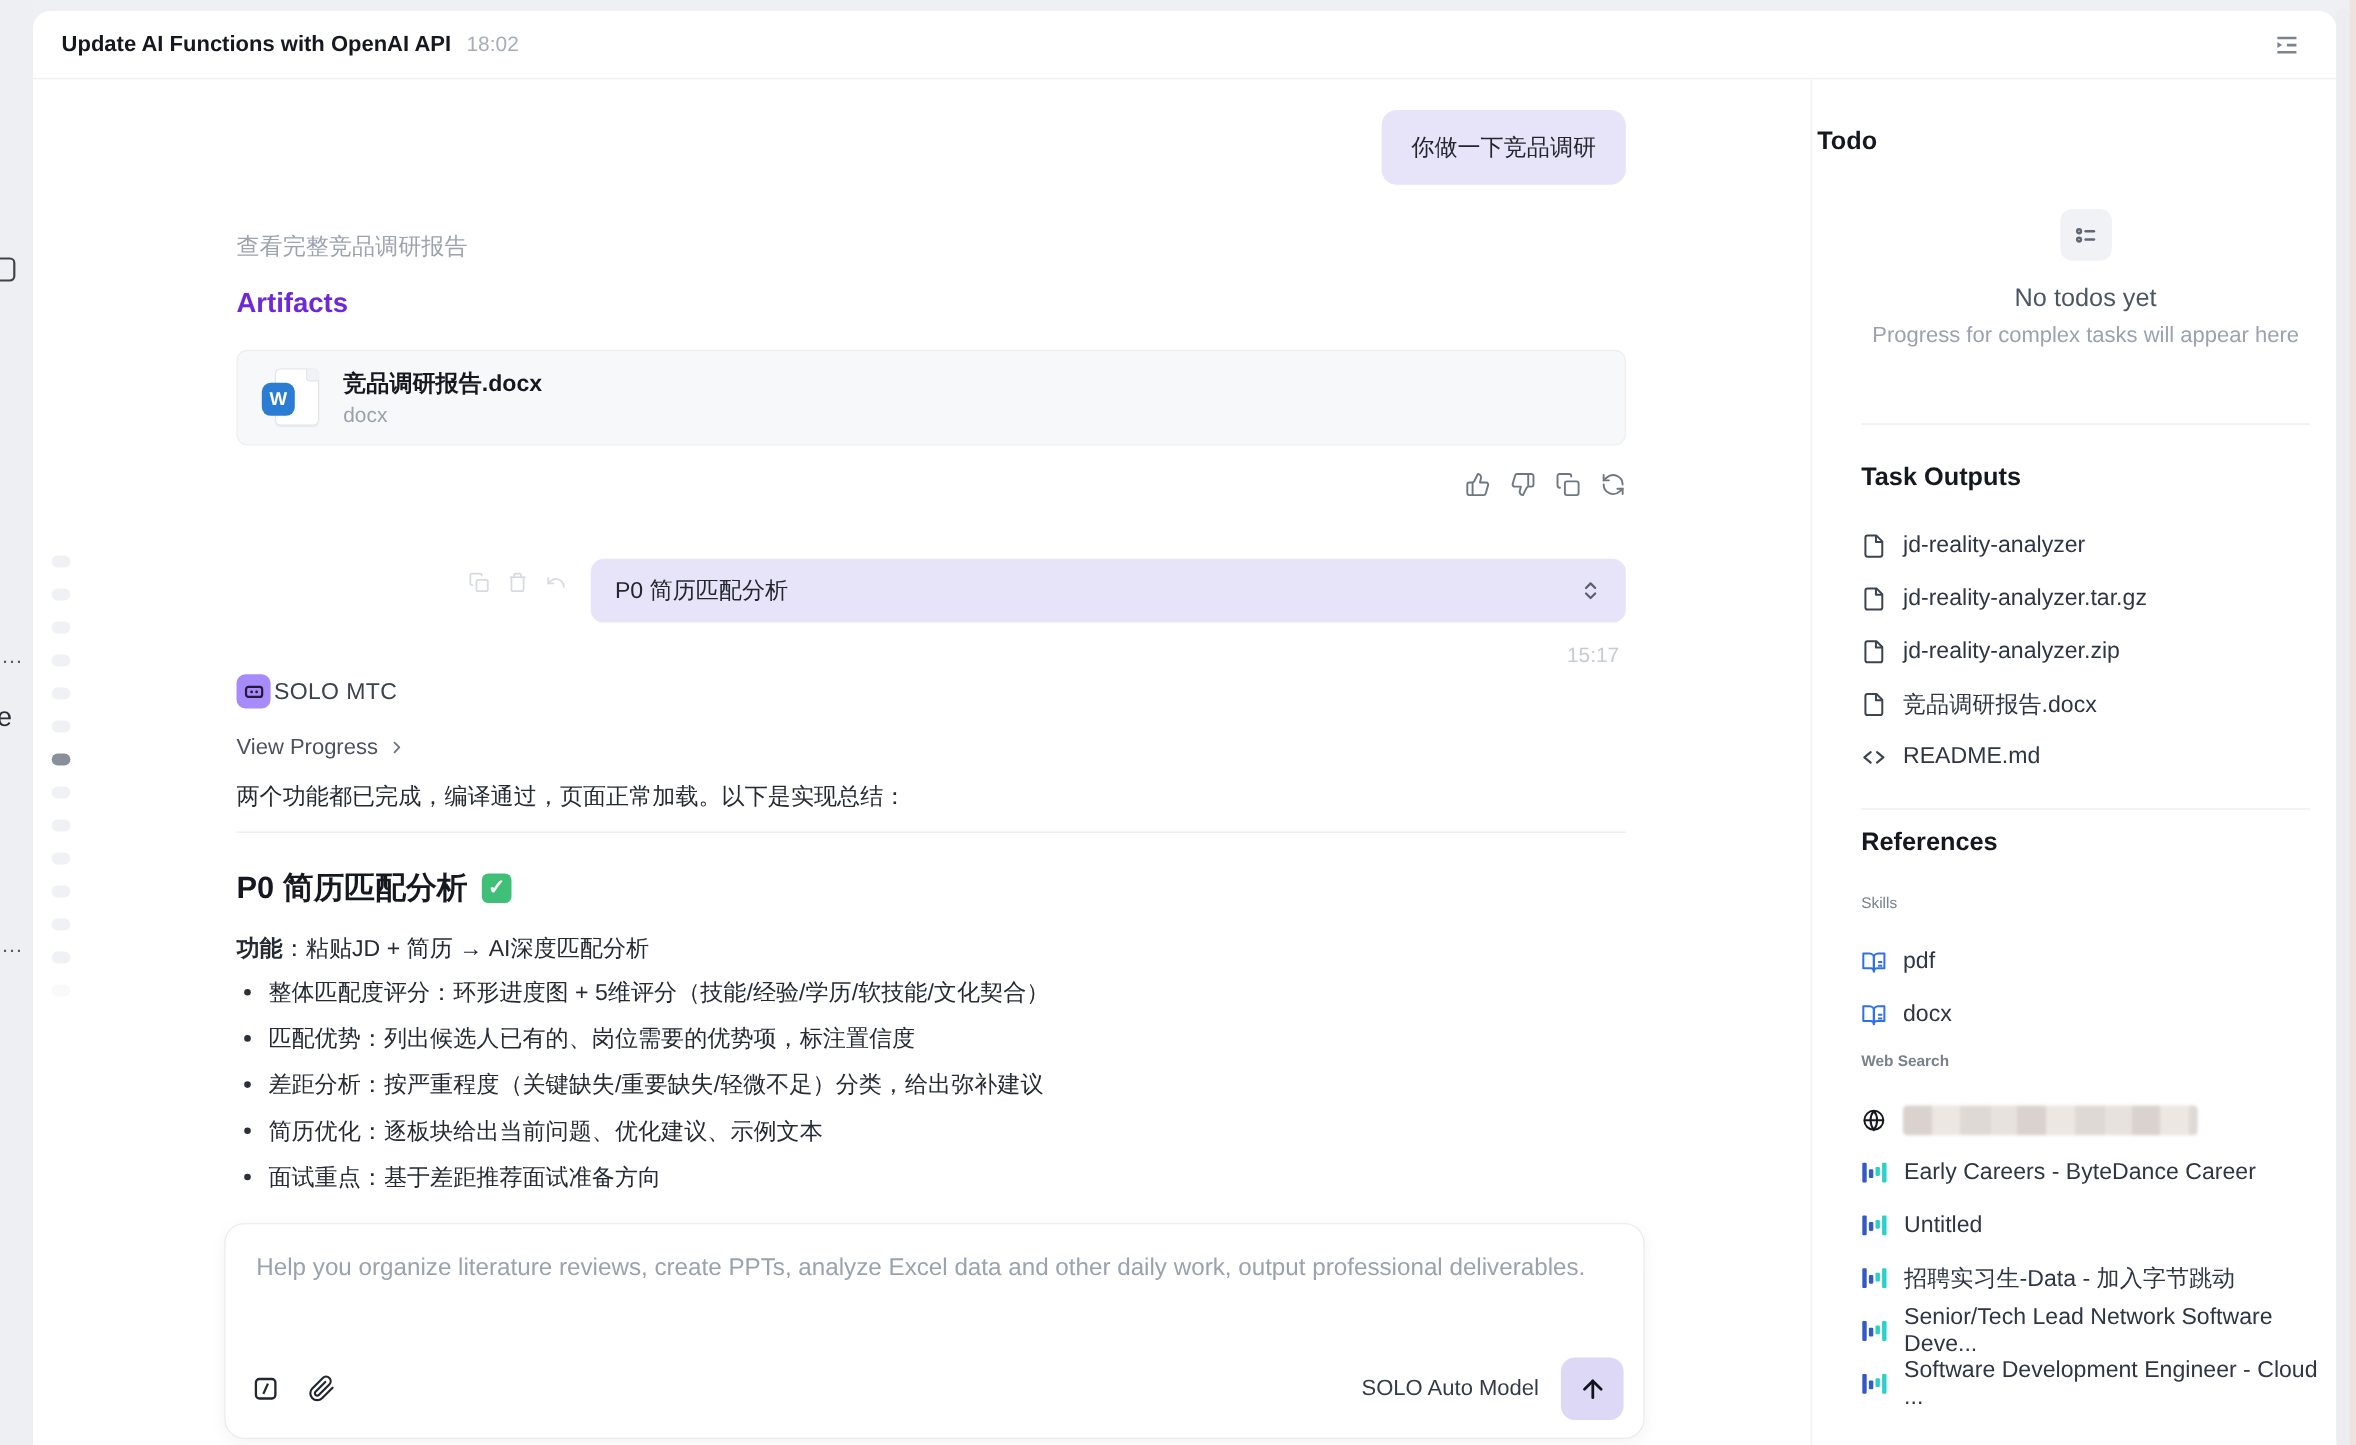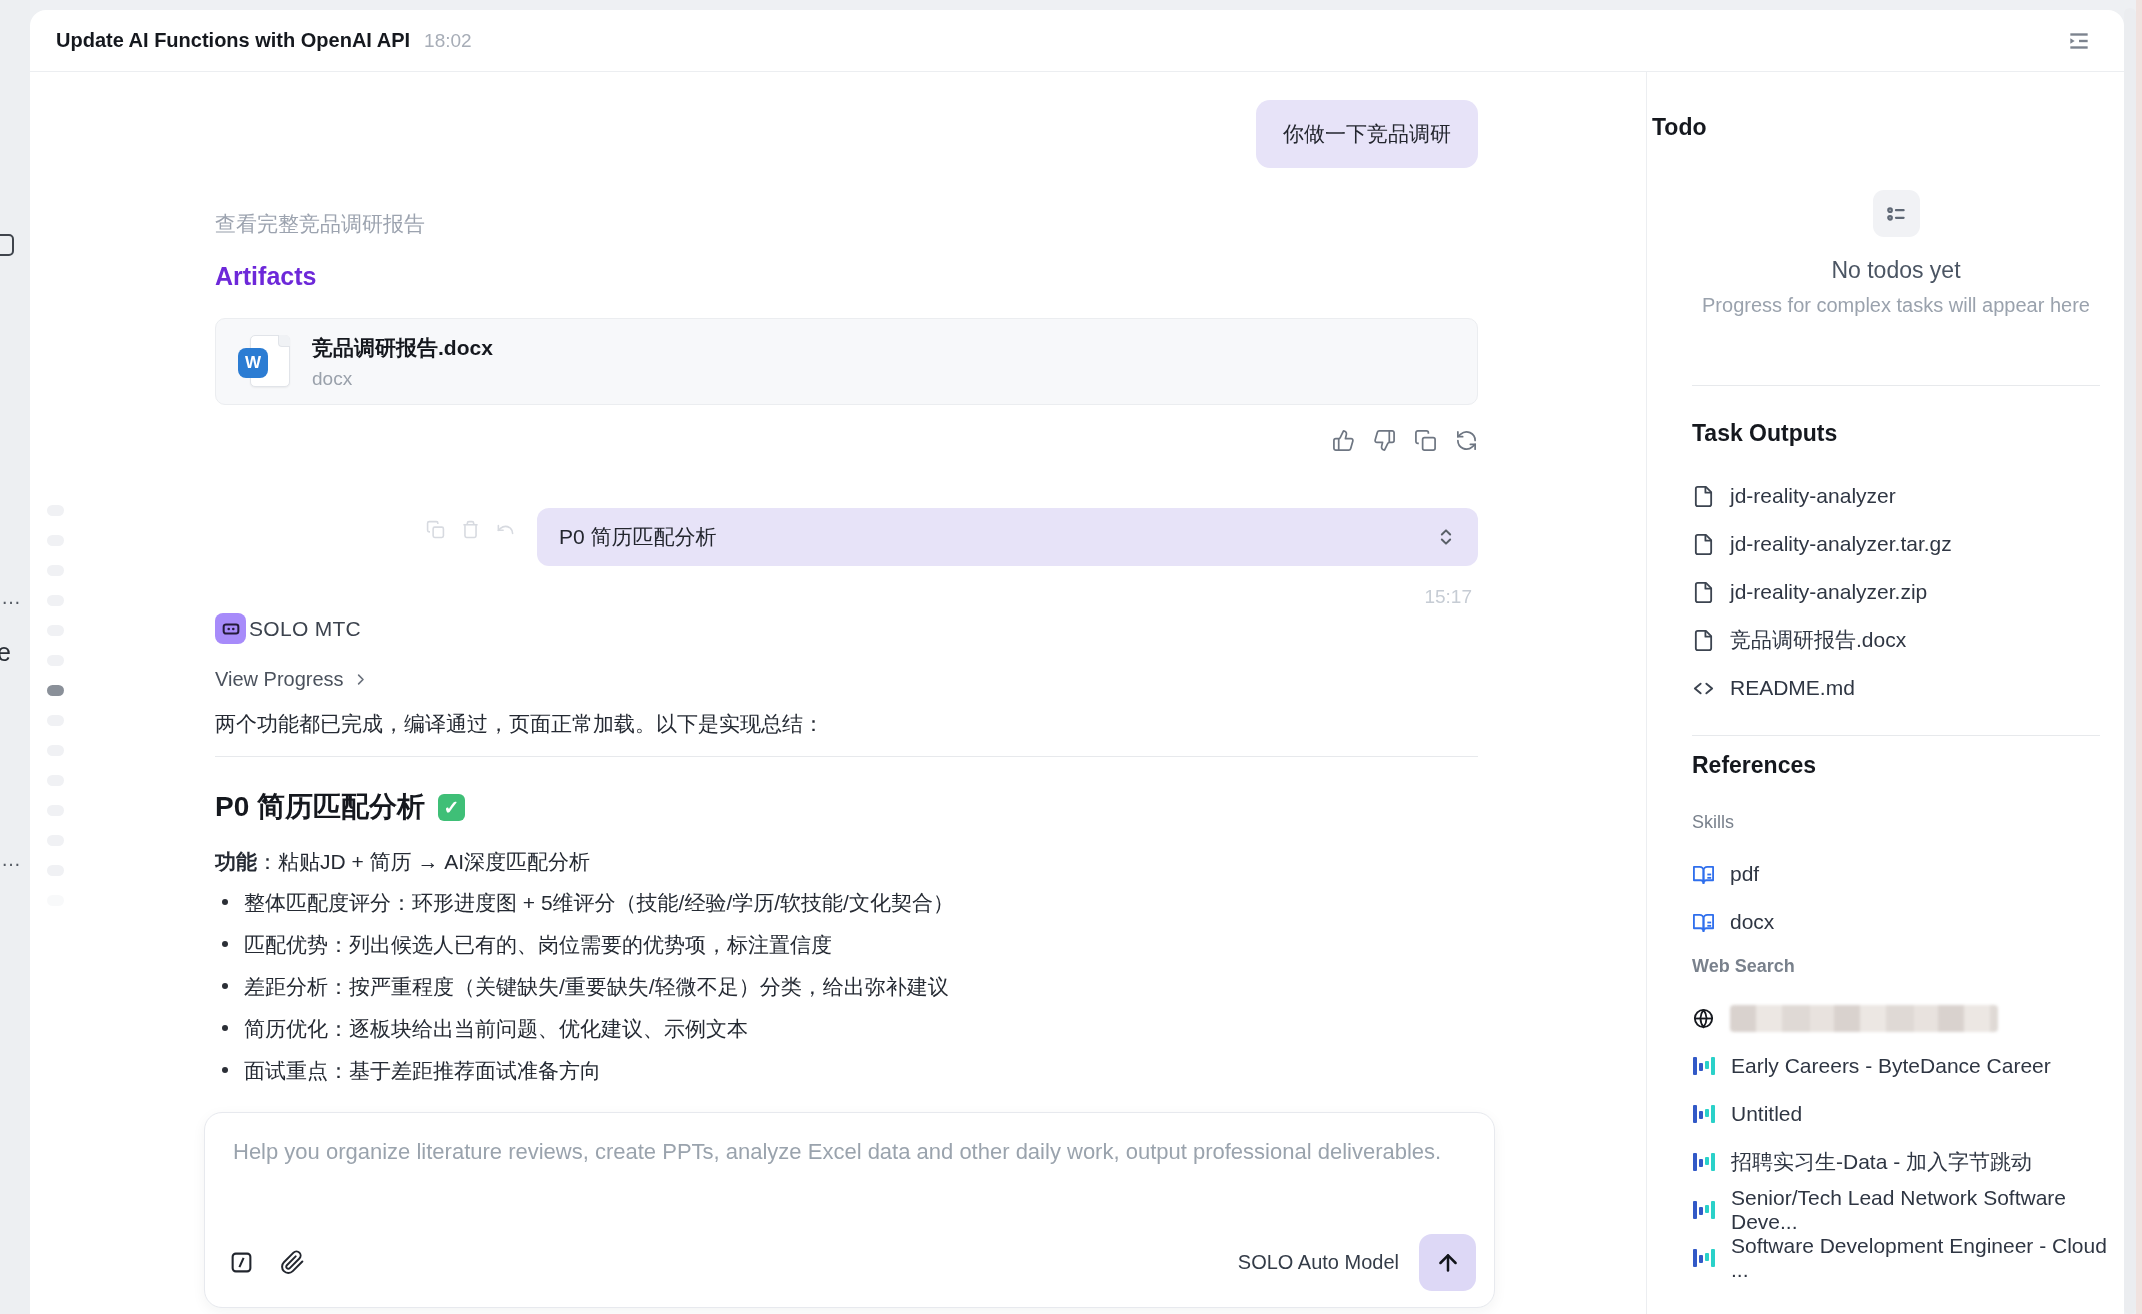--- a/index.html
+++ b/index.html
@@ -96,21 +96,21 @@
   .todo-empty-icon { width:47px; height:47px; background:#f1f2f5; border-radius:11px; display:inline-flex; align-items:center; justify-content:center; color:#5f6875; }
   .todo-empty-title { margin-top:20px; font-size:23px; color:#4b5563; }
   .todo-empty-sub { margin-top:10px; font-size:20px; color:#9aa2ad; }
   .sb-divider { left:1692px; width:408px; height:1px; background:#e7e9ec; }
   .outputs-title { left:1692px; top:420px; }
   .sb-list { left:1692px; width:430px; }
   .outputs-list { top:472px; }
   .sb-item { display:flex; align-items:center; gap:15px; height:48px; font-size:21px; color:#2f3643; cursor:pointer; }
   .sb-item .ic { width:23px; height:23px; color:#3c4450; flex:0 0 auto; }
   .refs-title { left:1692px; top:752px; }
-  .sb-sub { font-size:18px; color:#79818c; }
+  .sb-sub { font-size:14px; color:#79818c; }
   .skills-sub { left:1692px; top:812px; }
   .skills-list { top:850px; }
   .skills-list .ic { color:#2f6fed; }
   .web-sub { left:1692px; top:956px;font-weight:bold; }
   .web-list { top:994px; }
   .web-list .ic { color:#15181e; }
   .bd-logo { width:24px; height:24px; flex:0 0 auto; }
   .redacted-blocks { width:268px; height:27px; border-radius:4px;
     background:repeating-linear-gradient(90deg,#d9d2ce 0 26px,#ece7e3 26px 52px,#dfd9d5 52px 80px,#e8e2de 80px 104px);
     filter:blur(1.5px); }

